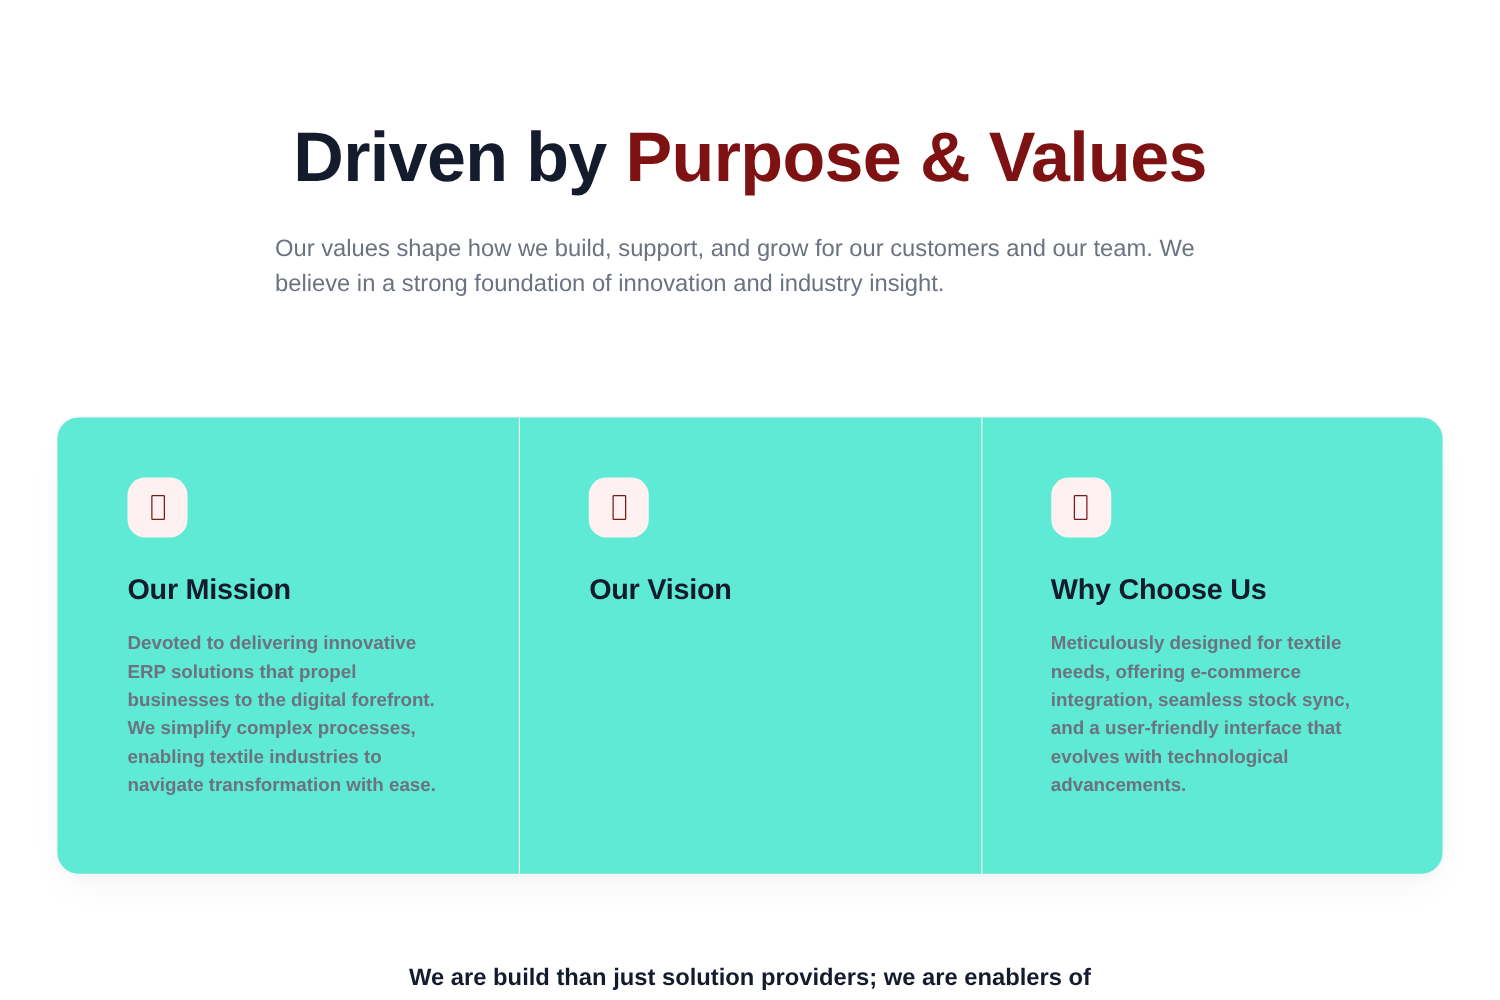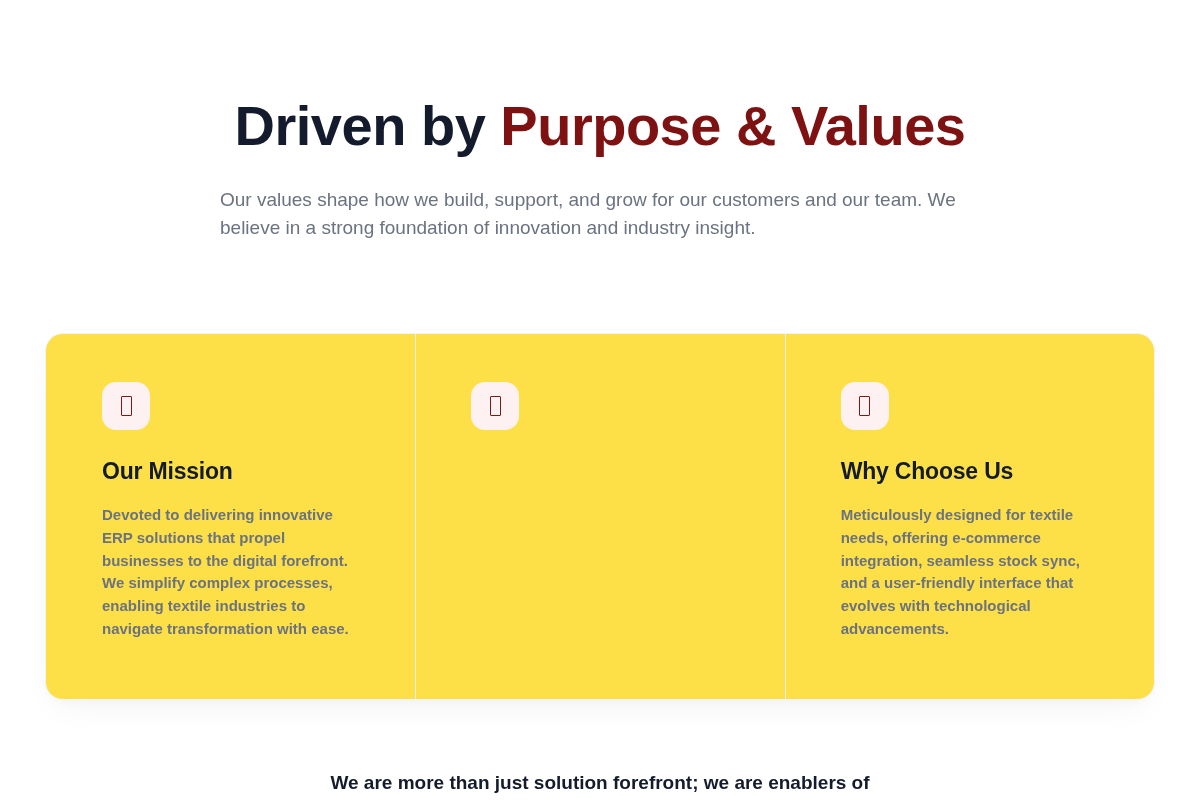--- a/index.html
+++ b/index.html
@@ -59,21 +59,21 @@
     font-weight: 400;
   }
 
   
   .cards-panel {
     position: absolute;
     left: 45px;
     top: 333px;
     width: 1110px;
     height: 367px;
-    background: #fde047;
+    background: #5eead4;
     border: 1px solid #f4f4f6;
     border-radius: 18px;
     box-shadow: 0 14px 34px -10px rgba(30, 35, 60, 0.055),
                 0 4px 12px -4px rgba(30, 35, 60, 0.035);
     display: flex;
     align-items: stretch;
     overflow: hidden;
   }
 
   .value-card {
@@ -162,27 +162,28 @@
         <span class="tofu"></span>
       </div>
       <h2 class="card-title">Our Mission</h2>
       <p class="card-body">Devoted to delivering innovative ERP solutions that propel businesses to the digital forefront. We simplify complex processes, enabling textile industries to navigate transformation with ease.</p>
     </div>
 
     <div class="value-card">
       <div class="card-icon">
         <span class="tofu"></span>
       </div>
+      <h2 class="card-title">Our Vision</h2>
     </div>
 
     <div class="value-card">
       <div class="card-icon">
         <span class="tofu"></span>
       </div>
       <h2 class="card-title">Why Choose Us</h2>
       <p class="card-body">Meticulously designed for textile needs, offering e-commerce integration, seamless stock sync, and a user-friendly interface that evolves with technological advancements.</p>
     </div>
 
   </div>
 
-  <p class="bottom-statement">We are more than just solution forefront; we are enablers of</p>
+  <p class="bottom-statement">We are build than just solution providers; we are enablers of</p>
 
 </div>
 
 </body></html>

